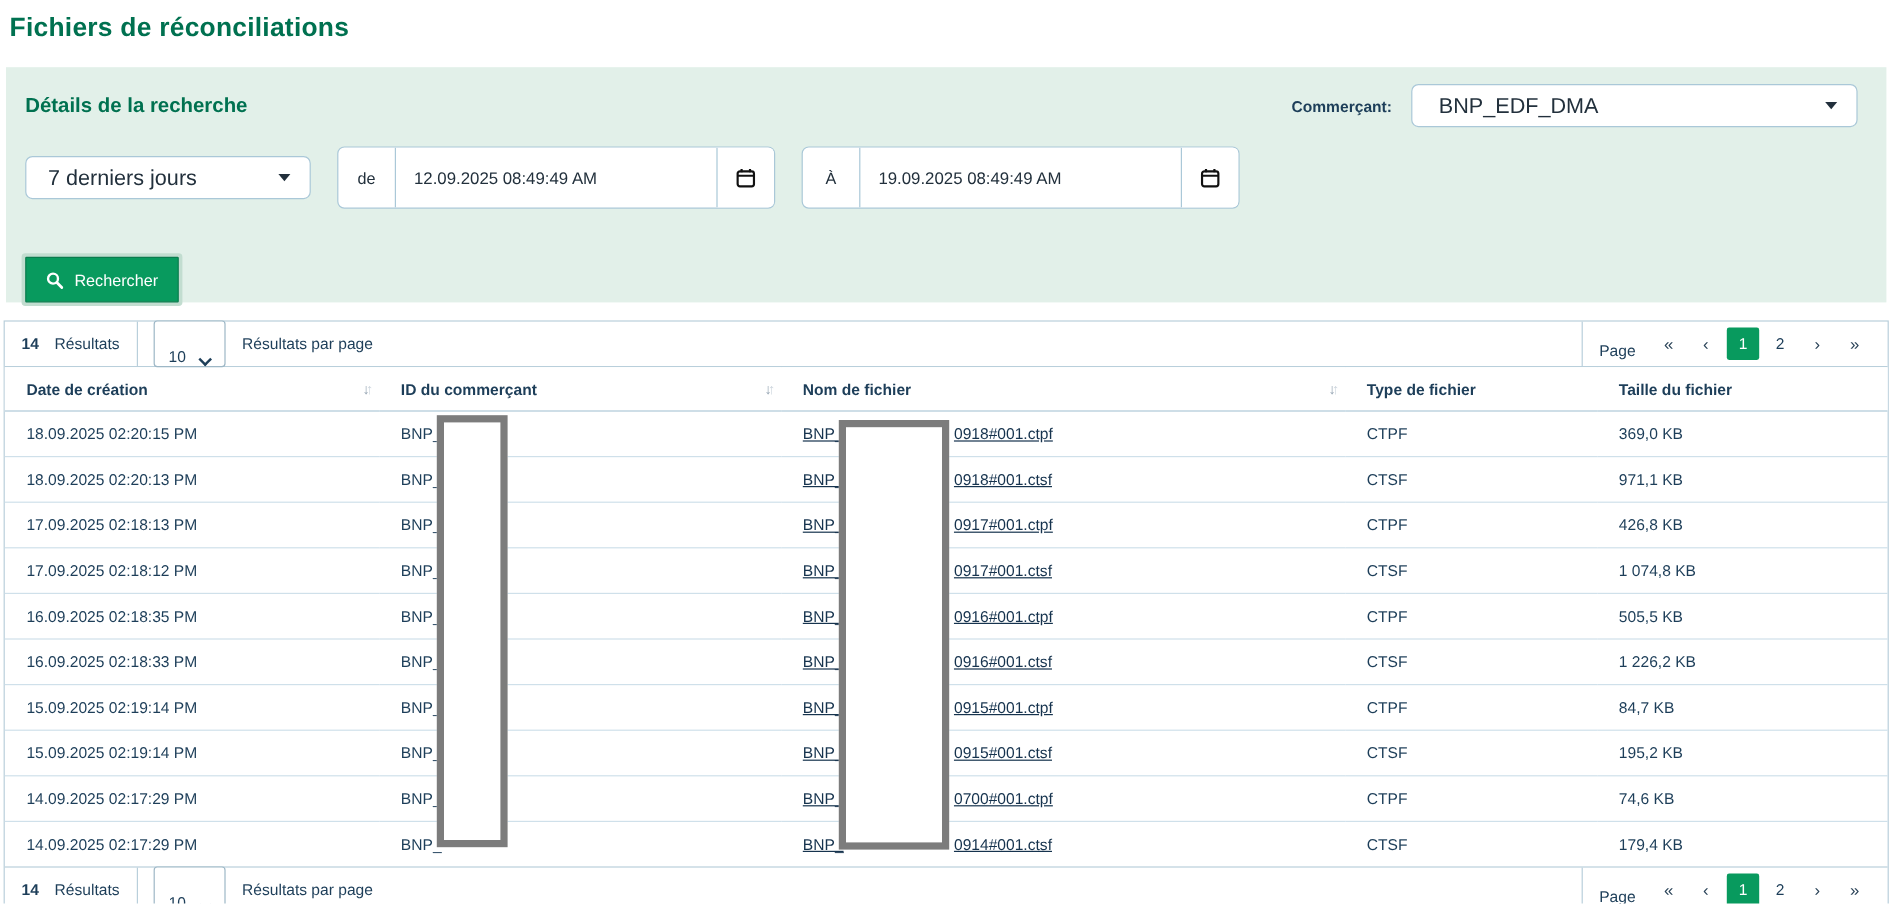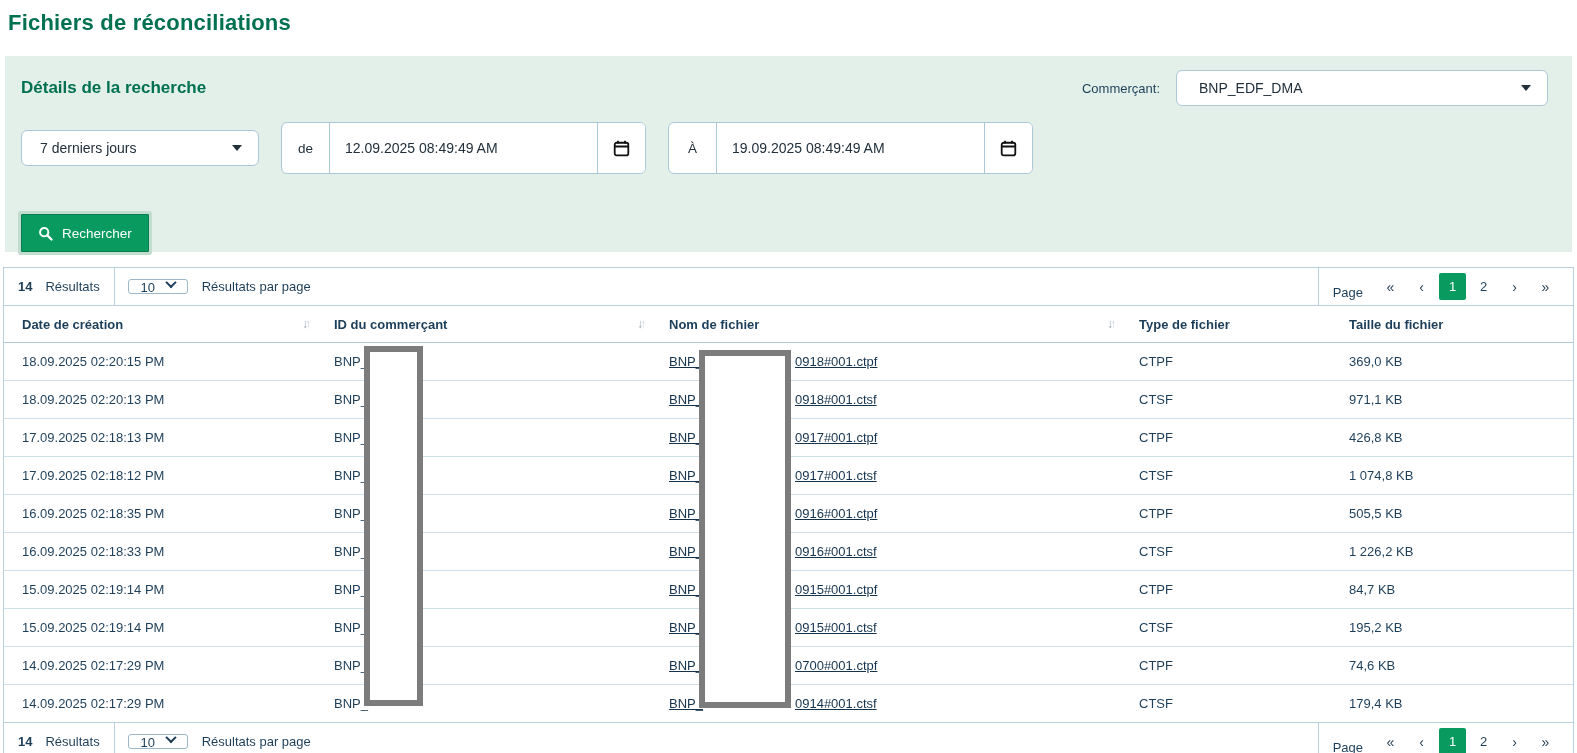--- a/index.html
+++ b/index.html
@@ -13,25 +13,25 @@
     color:#007150; font-size:22px; font-weight:bold;
     padding:10px 8px 14px 8px; letter-spacing:0.2px;
   }
   
   .search-panel {
     position:relative; margin:6px 5px 0 5px; background:#e2f0e9;
     padding:16px 16px 16px 16px; height:196px;
   }
   .panel-title { color:#007150; font-size:17px; font-weight:bold; padding-top:6px; }
   .merchant-group { position:absolute; top:14px; right:24px; display:flex; align-items:center; gap:16px; }
-  .merchant-label { font-size:13px; font-weight:normal; color:#1d3e59; }
+  .merchant-label { font-size:13px; font-weight:bold; color:#1d3e59; }
   .dropdown {
     display:flex; align-items:center; justify-content:space-between;
     background:#fff; border:1px solid #aac8d8; border-radius:6px;
-    height:36px; padding:0 16px 0 22px; font-size:14px; color:#22303c;
+    height:36px; padding:0 16px 0 22px; font-size:18px; color:#22303c;
     cursor:pointer;
   }
   .dropdown.merchant { width:372px; }
   .dropdown.period { width:238px; padding-left:18px; }
   .caret { width:0; height:0; border-left:5px solid transparent; border-right:5px solid transparent; border-top:6px solid #22303c; }
   .controls-row { display:flex; margin-top:24px; gap:22px; align-items:center;text-align:center; }
   .date-group {
     display:flex; align-items:stretch; width:365px; height:52px;
     background:#fff; border:1px solid #aac8d8; border-radius:6px; overflow:hidden;
   }
@@ -57,22 +57,22 @@
   .results-bar {
     display:flex; align-items:center; height:38px; font-size:13px; color:#1d3e59;
   }
   .results-bar.top { border-bottom:1px solid #b9cfdb; }
   .results-bar.bottom { border-top:1px solid #b9cfdb; }
   .rb-left { display:flex; align-items:center; height:100%; }
   .count-wrap { padding:0 14px; display:flex; gap:13px; align-items:center; }
   .count { font-weight:bold; }
   .v-div { width:1px; background:#b9cfdb; align-self:stretch; }
   .per-page-select {
-    margin-left:13px; width:60px; height:15px; border:1px solid #9db7c6; border-radius:3px;
-    display:flex; align-items:flex-start; justify-content:space-evenly; cursor:pointer; background:#fff;
+    margin-left:13px; width:60px; height:39px; border:1px solid #9db7c6; border-radius:3px;
+    display:flex; align-items:flex-end; justify-content:space-evenly; cursor:pointer; background:#fff;
   }
   .chev { width:8px; height:8px; border-right:2px solid #1d3e59; border-bottom:2px solid #1d3e59; transform:rotate(45deg) translate(-1px,-1px); }
   .per-page-label { margin-left:14px; }
   .rb-right { margin-left:auto; display:flex; align-items:center; height:100%; }
   .pagination { display:flex; align-items:flex-end; gap:4px; padding:0 14px; }
   .pg-label { margin-right:10px; }
   .pg-btn {
     min-width:27px; height:27px; display:flex; align-items:center; justify-content:center;
     font-size:13px; color:#1d3e59; cursor:pointer; border-radius:2px; padding:0 4px;
   }

